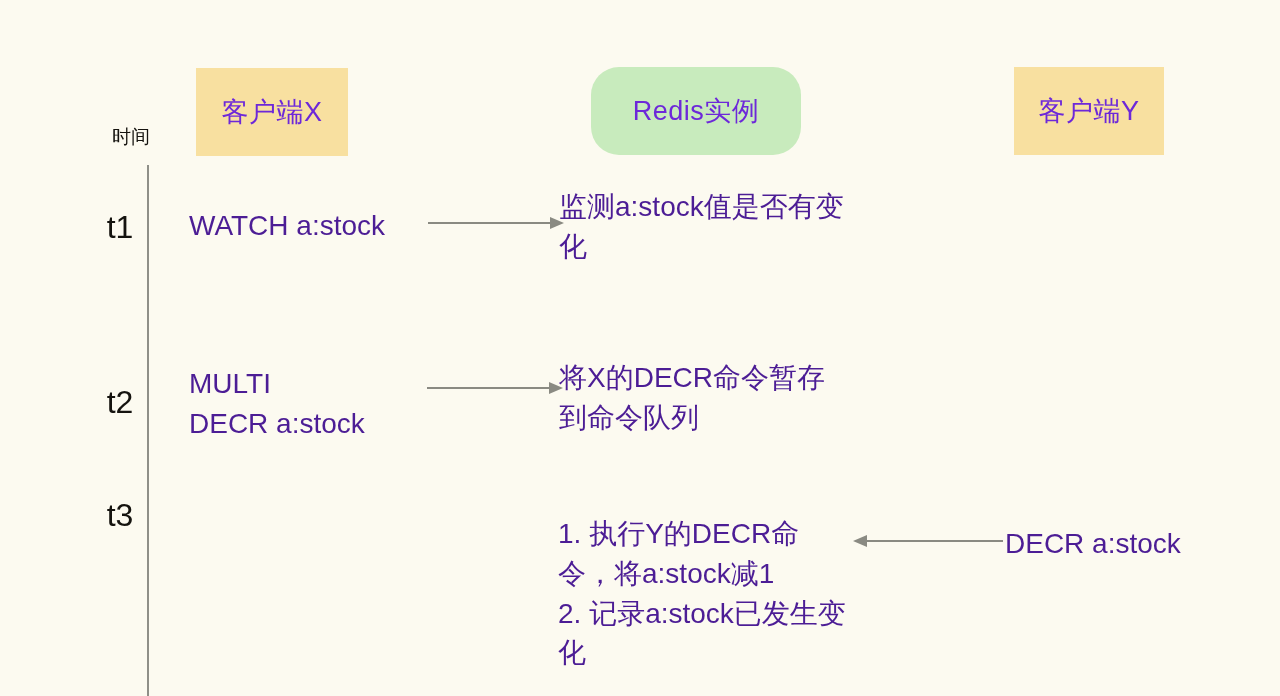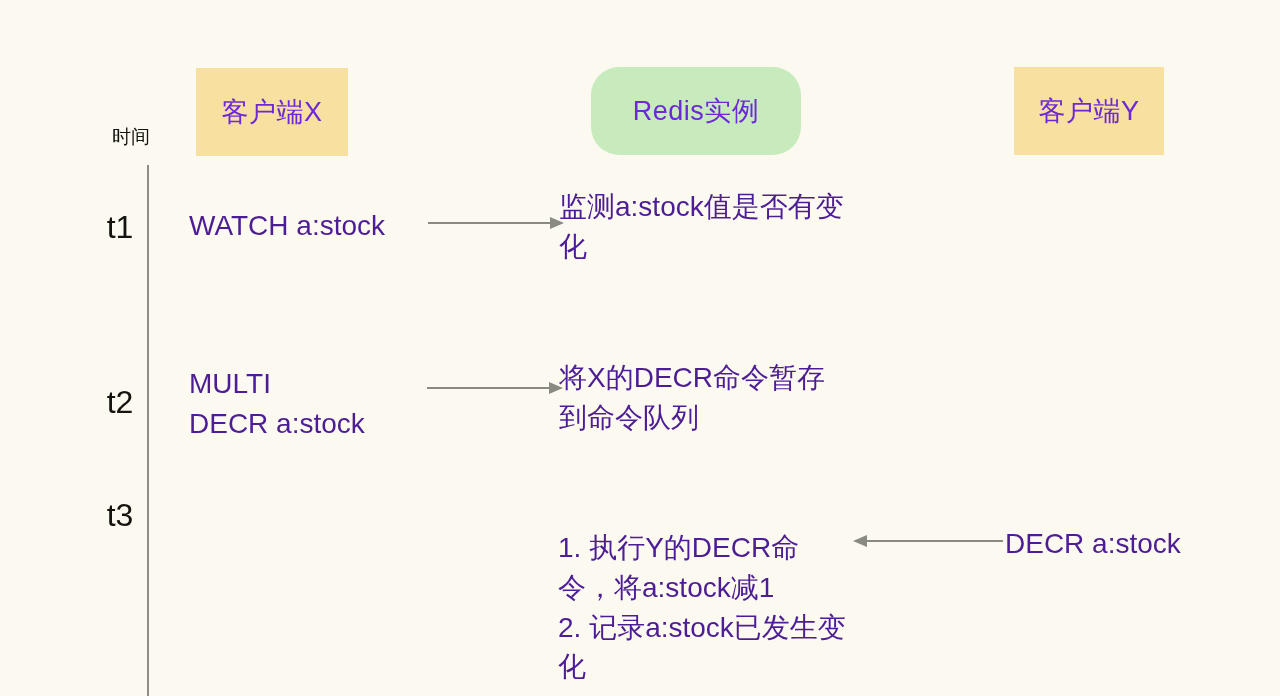--- a/index.html
+++ b/index.html
@@ -90,21 +90,21 @@
     position: absolute;
     font-size: 28px;
     line-height: 1.42;
     white-space: pre-line;
     color: #4c1d95;
   }
   .msg-left-t1  { left: 189px; top: 206px; width: 250px; }
   .msg-left-t2  { left: 189px; top: 364px; width: 250px; }
   .msg-right-t1 { left: 559px; top: 187px; width: 290px; }
   .msg-right-t2 { left: 559px; top: 358px; width: 290px; }
-  .msg-right-t3 { left: 558px; top: 528px; width: 292px; }
+  .msg-right-t3 { left: 558px; top: 514px; width: 292px; }
   .msg-far-t3   { left: 1005px; top: 524px; width: 260px; }
 
   
   .arrow {
     position: absolute;
     height: 18px;
   }
   .arrow-t1 { left: 428px; top: 214px; width: 136px; }
   .arrow-t2 { left: 427px; top: 379px; width: 136px; }
   .arrow-t3 { left: 853px; top: 532px; width: 150px; }

